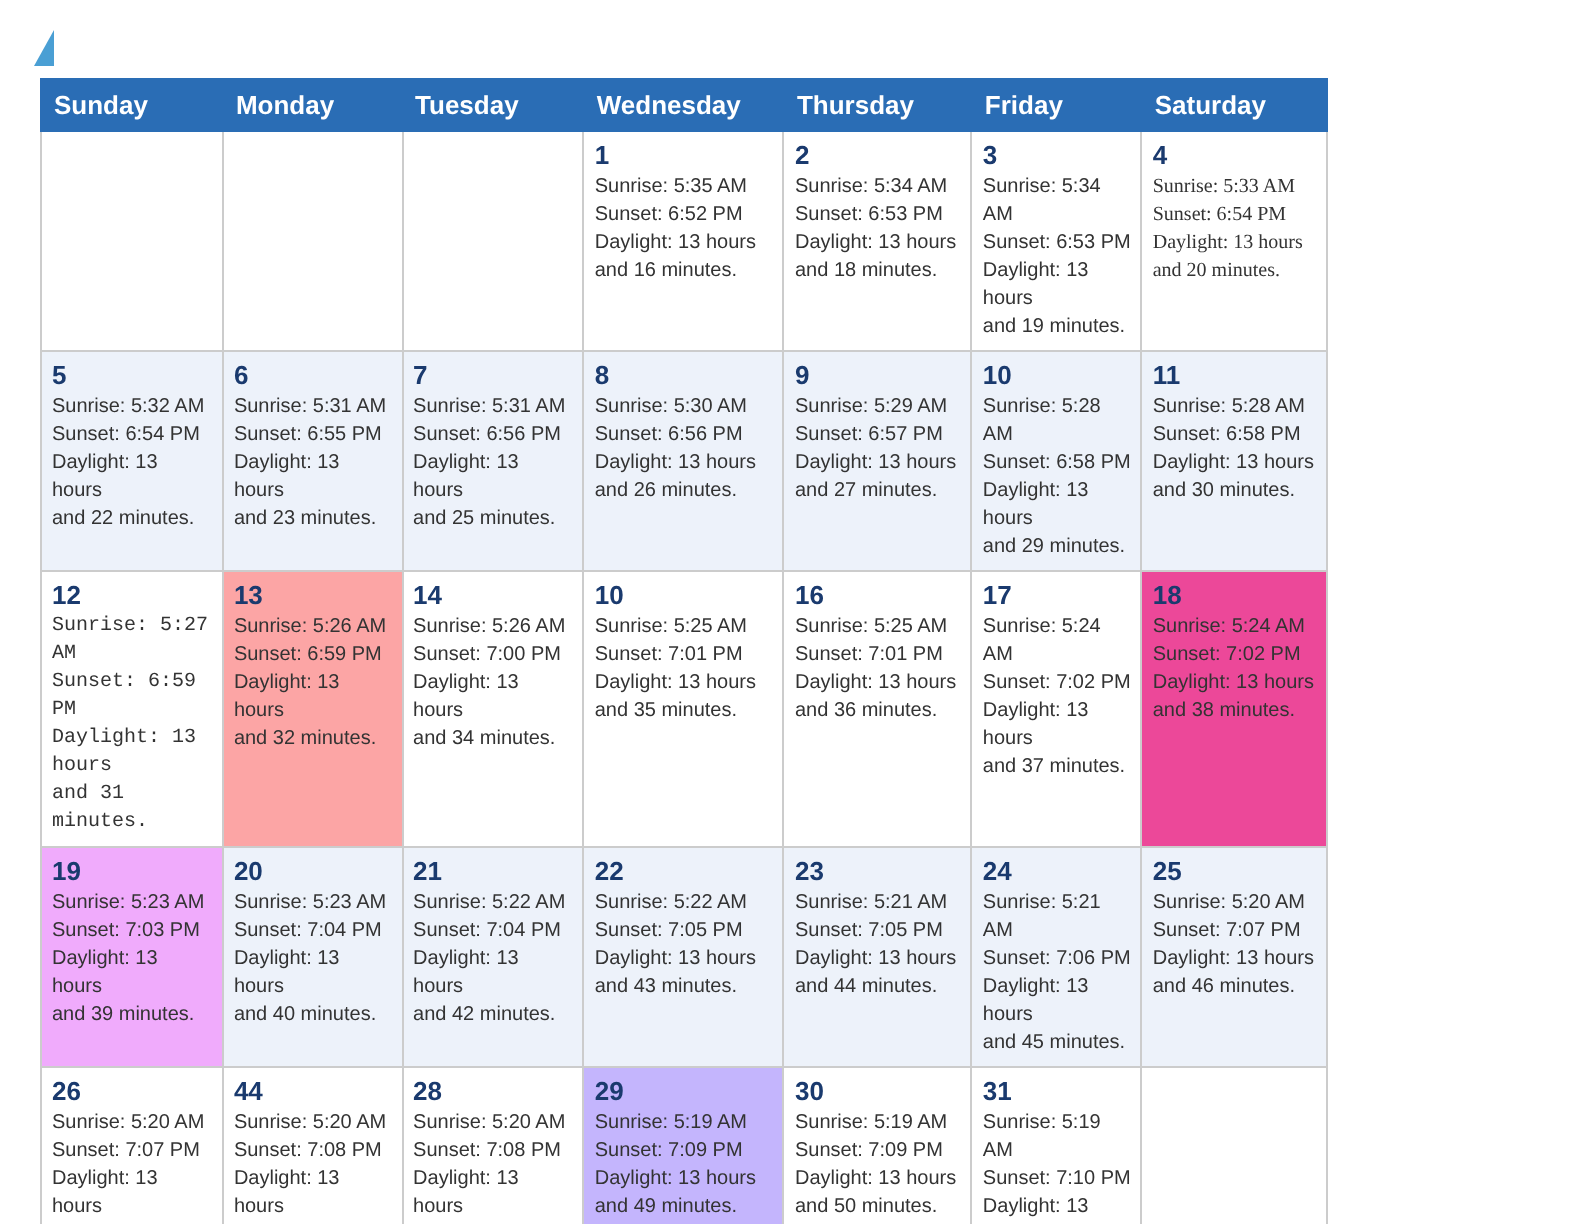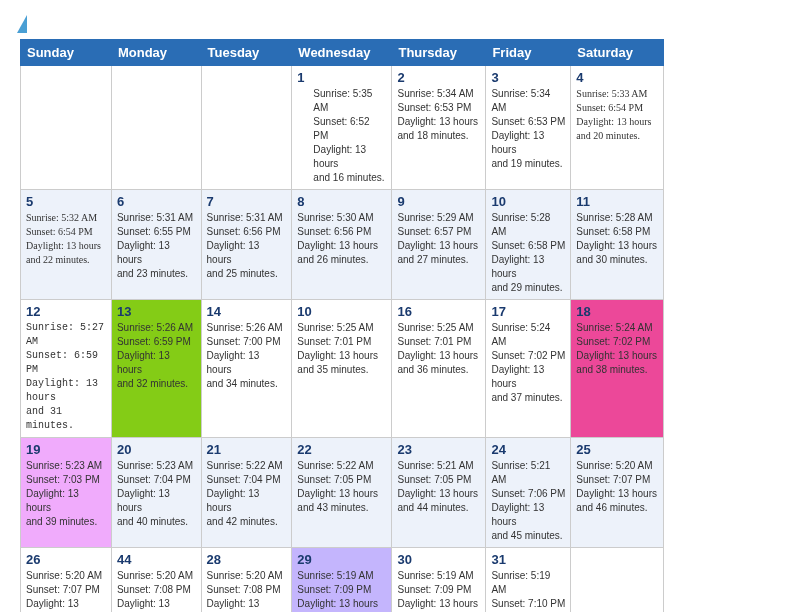--- a/index.html
+++ b/index.html
@@ -50,21 +50,21 @@
           <th>Saturday</th>
         </tr>
     </thead>
     <tbody id="calendar-body">
     <tr>
           <td class="empty" style="background: rgb(255, 255, 255);"></td>
           <td class="empty" style="background: rgb(255, 255, 255);"></td>
           <td class="empty" style="background: rgb(255, 255, 255);"></td>
           <td style="background: rgb(255, 255, 255);">
             <span class="day-num">1</span>
-            <div class="day-info" style="white-space: pre-line; margin-left: 16px;">Sunrise: 5:35 AM
+            <div class="day-info" style="white-space: pre-line;">Sunrise: 5:35 AM
 Sunset: 6:52 PM
 Daylight: 13 hours
 and 16 minutes.</div>
           </td>
           <td style="background: rgb(255, 255, 255);">
             <span class="day-num">2</span>
             <div class="day-info" style="white-space: pre-line;">Sunrise: 5:34 AM
 Sunset: 6:53 PM
 Daylight: 13 hours
 and 18 minutes.</div>
@@ -80,21 +80,21 @@
             <span class="day-num">4</span>
             <div class="day-info" style="white-space: pre-line; font-family: Liberation Serif, serif;">Sunrise: 5:33 AM
 Sunset: 6:54 PM
 Daylight: 13 hours
 and 20 minutes.</div>
           </td>
         </tr>
         <tr>
           <td style="background: rgb(237, 242, 250);">
             <span class="day-num">5</span>
-            <div class="day-info" style="white-space: pre-line; font-family: Liberation Serif, serif;">Sunrise: 5:32 AM
+            <div class="day-info" style="white-space: pre-line;">Sunrise: 5:32 AM
 Sunset: 6:54 PM
 Daylight: 13 hours
 and 22 minutes.</div>
           </td>
           <td style="background: rgb(237, 242, 250);">
             <span class="day-num">6</span>
             <div class="day-info" style="white-space: pre-line;">Sunrise: 5:31 AM
 Sunset: 6:55 PM
 Daylight: 13 hours
 and 23 minutes.</div>
@@ -136,21 +136,21 @@
           </td>
         </tr>
         <tr>
           <td style="background: rgb(255, 255, 255);">
             <span class="day-num">12</span>
             <div class="day-info" style="white-space: pre-line; font-family: Liberation Mono, monospace;">Sunrise: 5:27 AM
 Sunset: 6:59 PM
 Daylight: 13 hours
 and 31 minutes.</div>
           </td>
-          <td style="background: #84cc16;">
+          <td style="background: #fca5a5;">
             <span class="day-num">13</span>
             <div class="day-info" style="white-space: pre-line;">Sunrise: 5:26 AM
 Sunset: 6:59 PM
 Daylight: 13 hours
 and 32 minutes.</div>
           </td>
           <td style="background: rgb(255, 255, 255);">
             <span class="day-num">14</span>
             <div class="day-info" style="white-space: pre-line;">Sunrise: 5:26 AM
 Sunset: 7:00 PM

